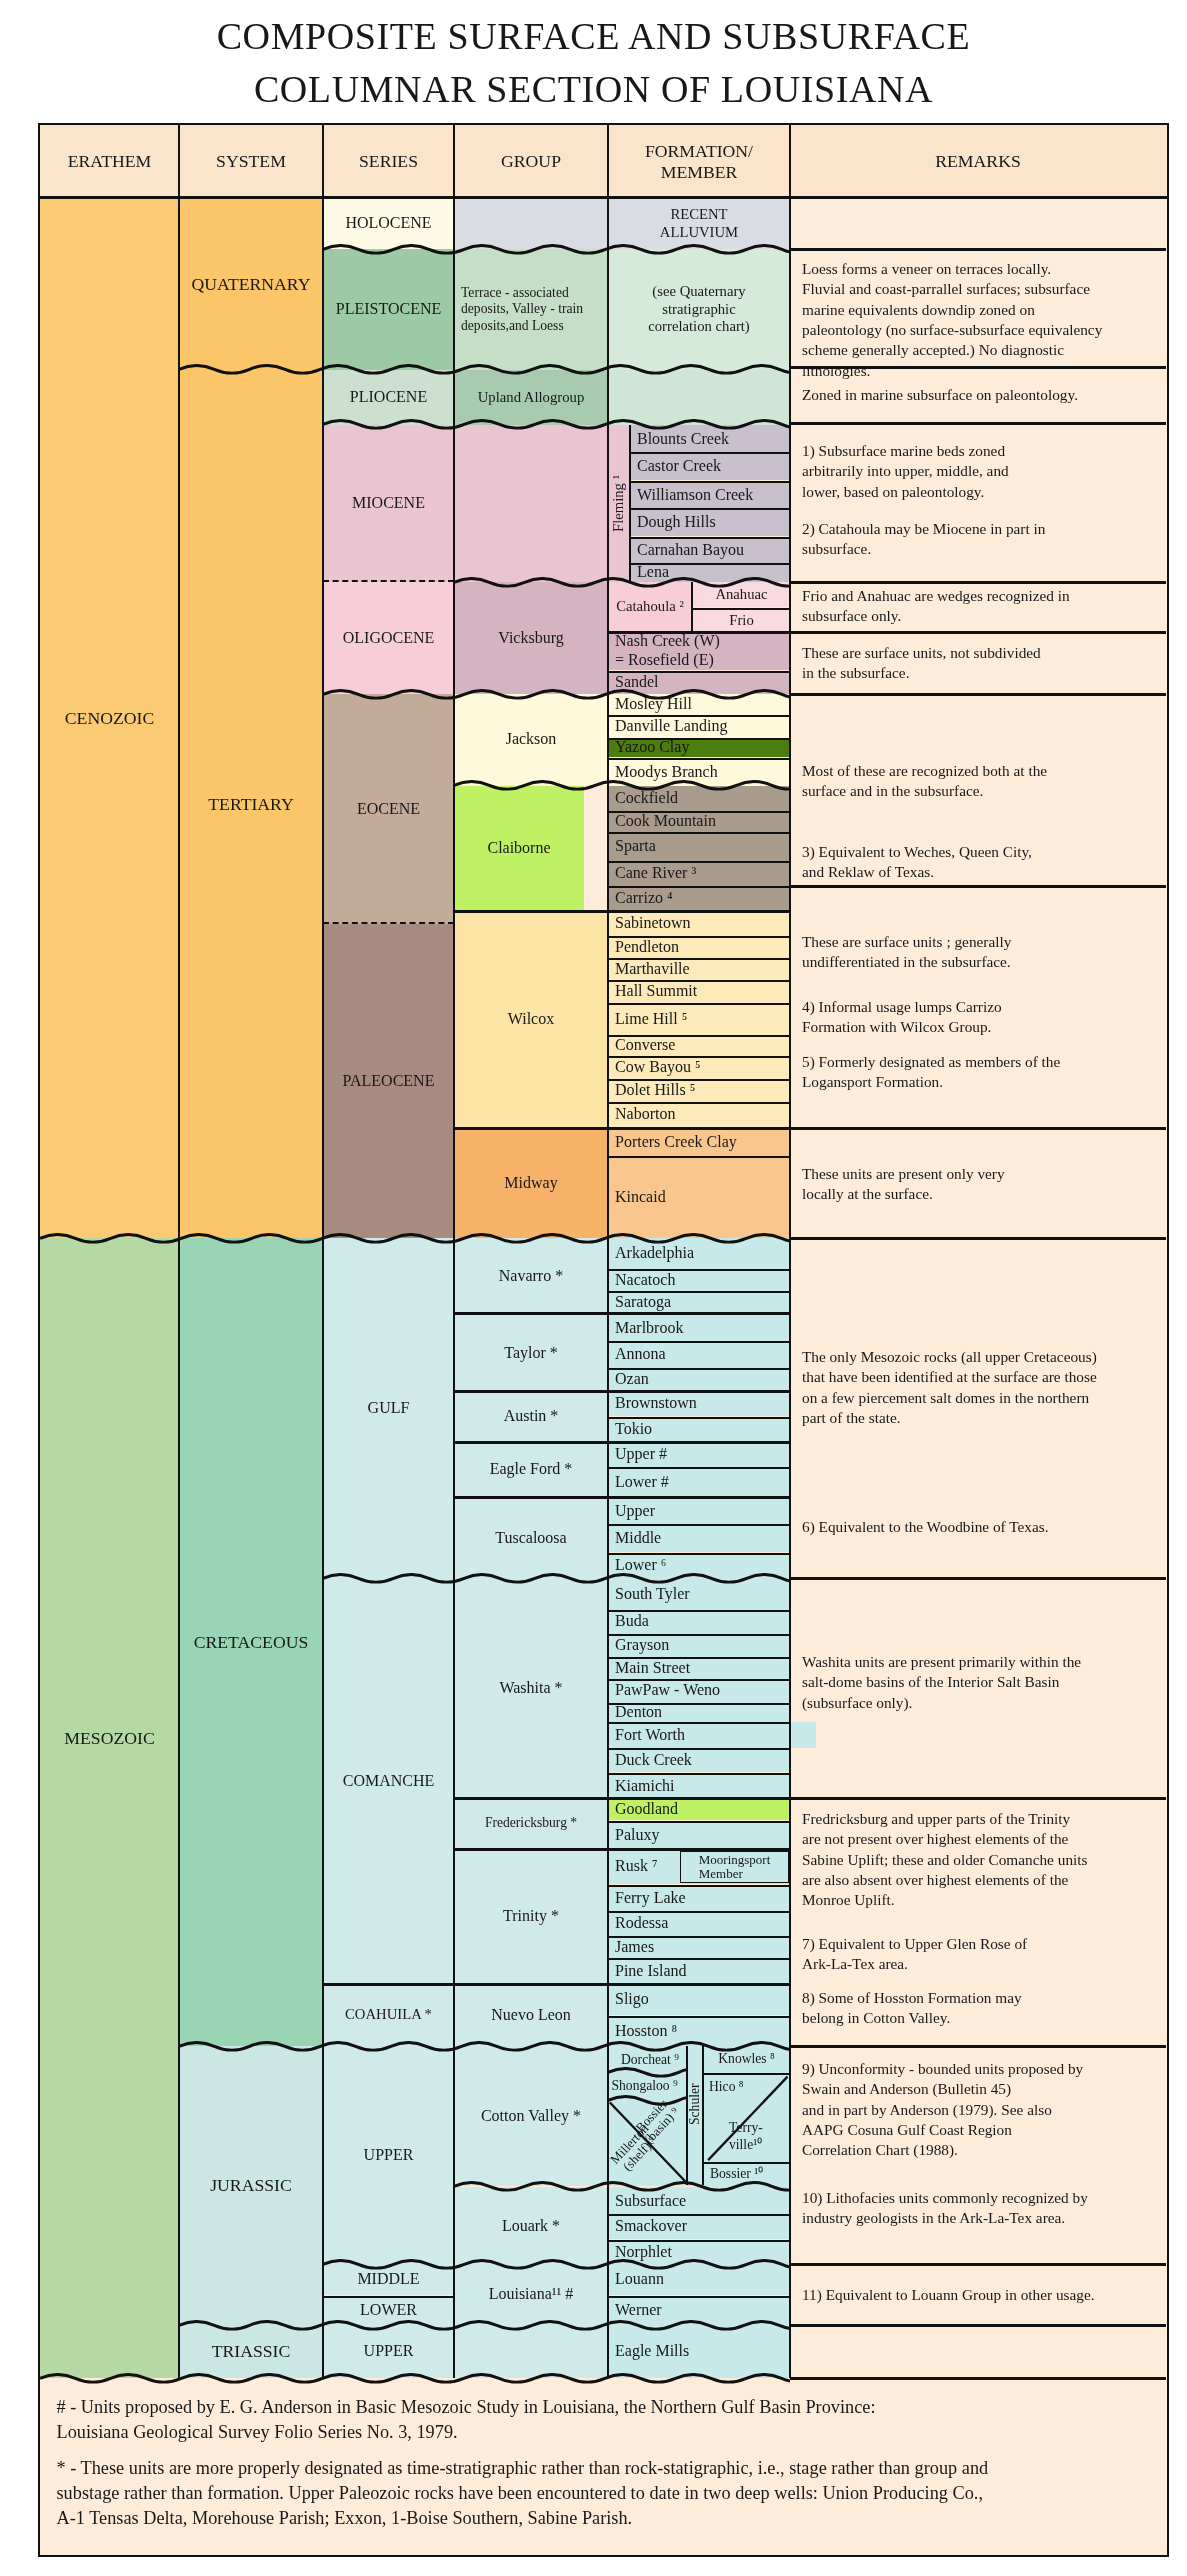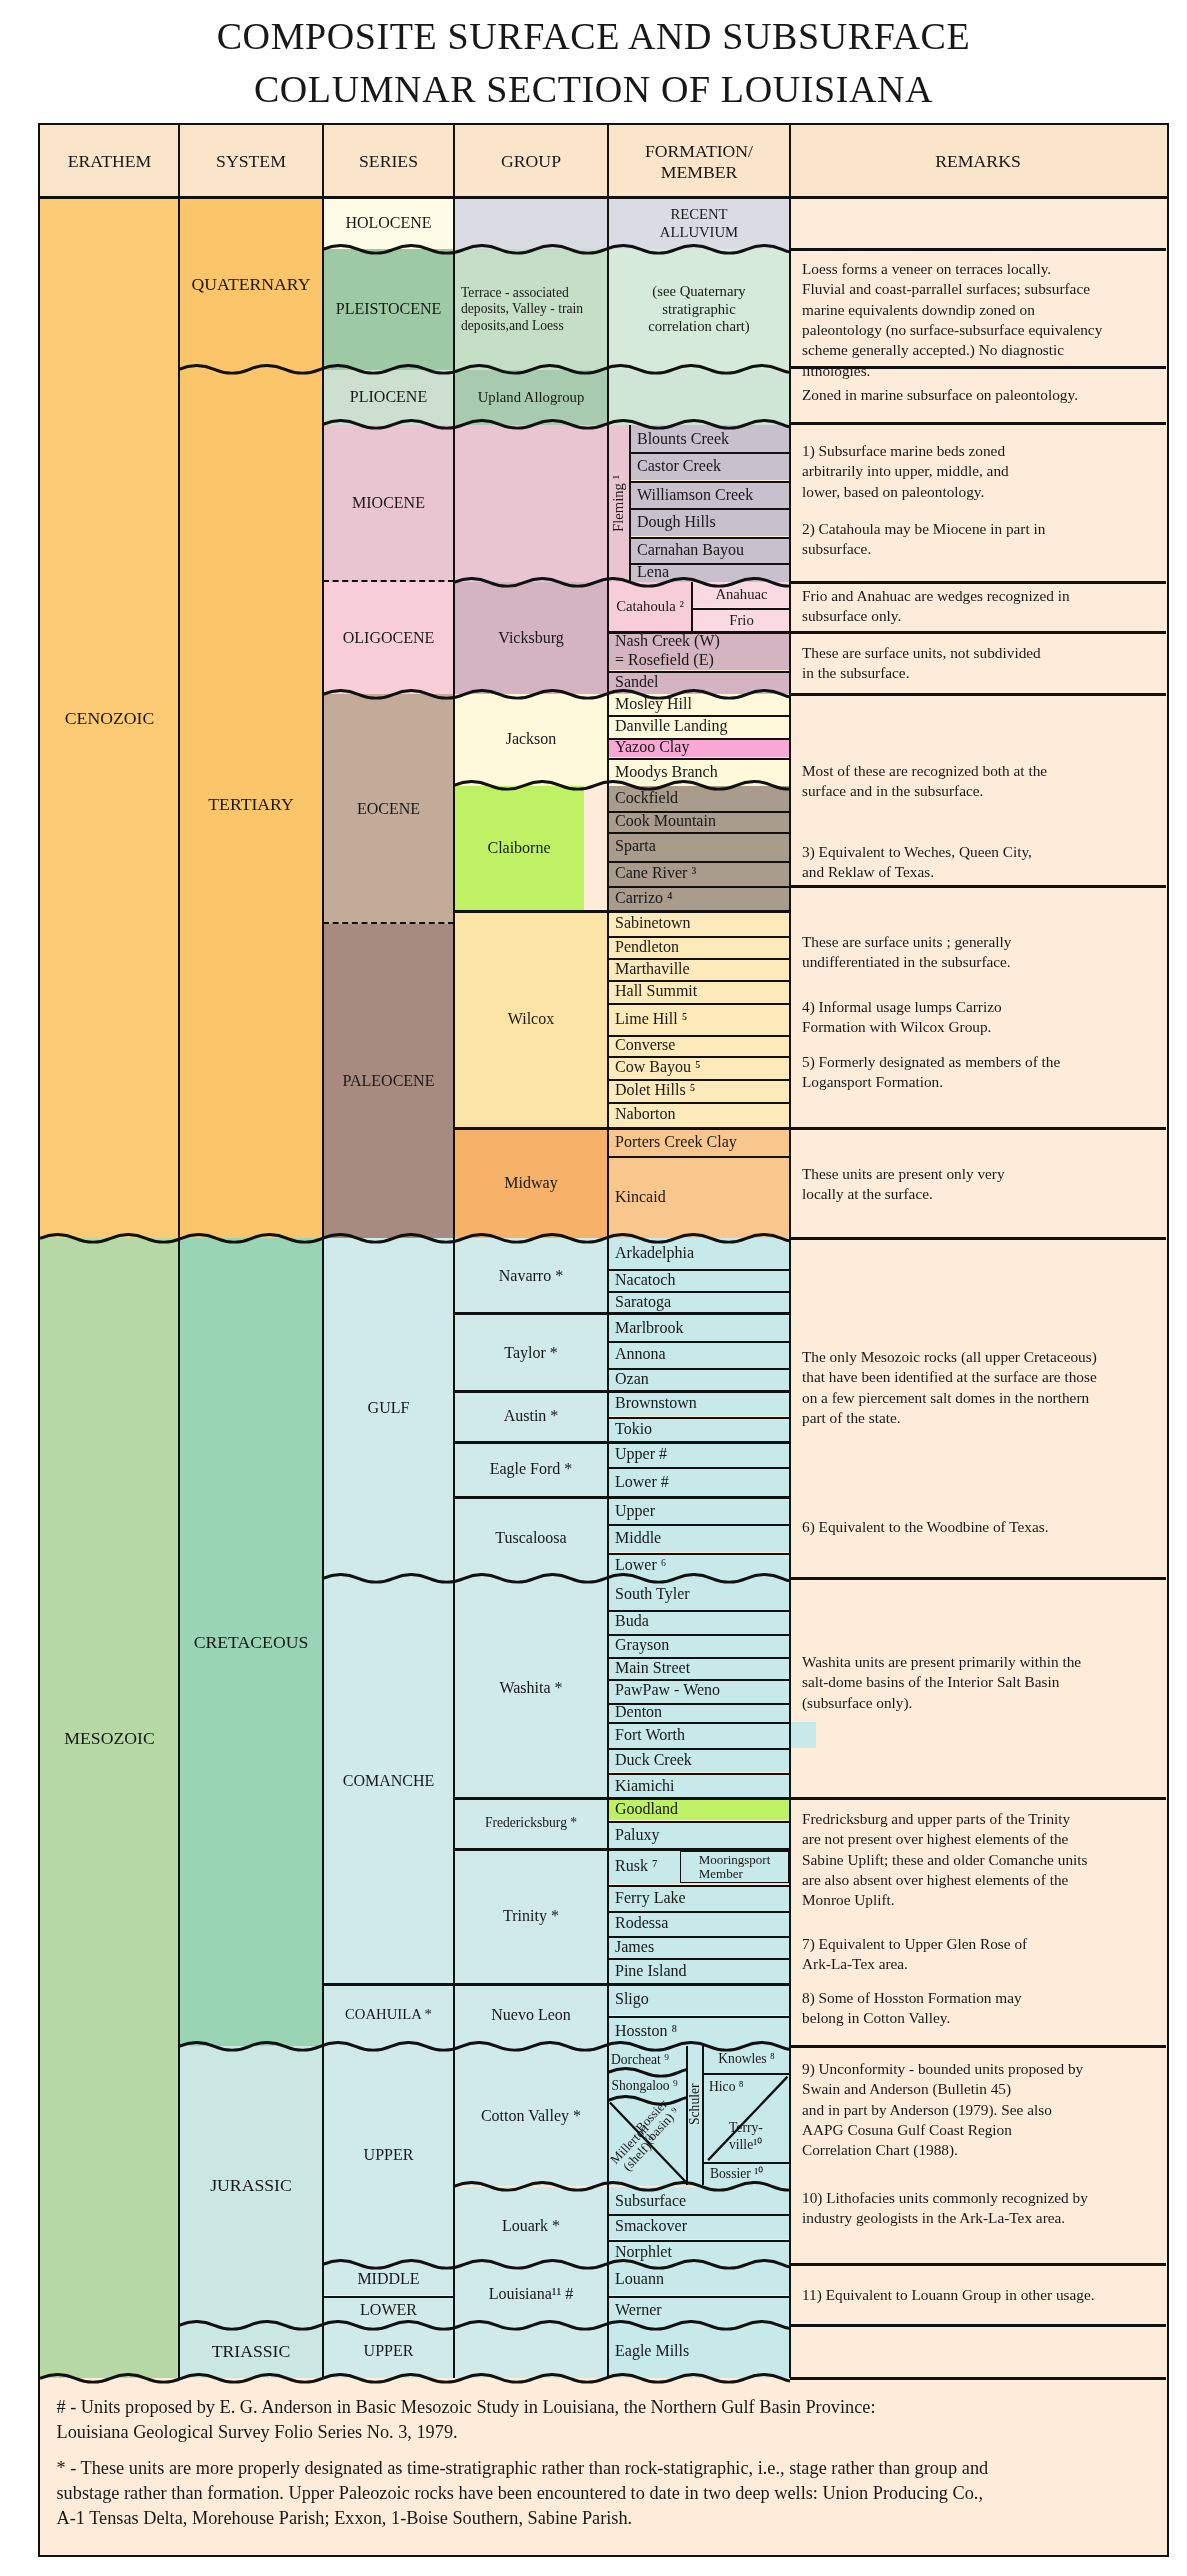--- a/index.html
+++ b/index.html
@@ -105,21 +105,21 @@
 
   <div class="cell md" style="left:568px;top:457px;width:84px;height:50px;background:#f7ced8">Catahoula ²</div>
   <div class="cell md" style="left:652px;top:457px;width:99px;height:25px;background:#f9dae0">Anahuac</div>
   <div class="cell md" style="left:652px;top:483px;width:99px;height:25px;background:#f9dae0">Frio</div>
   <div class="cell fm" style="left:568px;top:507px;width:182px;height:38px;background:#d4b4c0">Nash Creek (W)
 = Rosefield (E)</div>
   <div class="cell fm" style="left:568px;top:546px;width:182px;height:23.6px;background:#d4b4c0">Sandel</div>
 
   <div class="cell fm" style="left:568px;top:569px;width:182px;height:20.6px;background:#fdf9da">Mosley Hill</div>
   <div class="cell fm" style="left:568px;top:590px;width:182px;height:23.6px;background:#fdf9da">Danville Landing</div>
-  <div class="cell fm" style="left:568px;top:613px;width:182px;height:19px;background:#f9a8d4">Yazoo Clay</div>
+  <div class="cell fm" style="left:568px;top:613px;width:182px;height:19px;background:#4d7c0f">Yazoo Clay</div>
   <div class="cell fm" style="left:568px;top:633px;width:182px;height:28px;background:#fdf9da">Moodys Branch</div>
 
   <div class="cell fm" style="left:568px;top:661px;width:182px;height:25px;background:#a99c8d">Cockfield</div>
   <div class="cell fm" style="left:568px;top:686px;width:182px;height:20.6px;background:#a99c8d">Cook Mountain</div>
   <div class="cell fm" style="left:568px;top:707px;width:182px;height:29px;background:#a99c8d">Sparta</div>
   <div class="cell fm" style="left:568px;top:736px;width:182px;height:25px;background:#a99c8d">Cane River ³</div>
   <div class="cell fm" style="left:568px;top:761px;width:182px;height:25px;background:#a99c8d">Carrizo ⁴</div>
 
   <div class="cell fm" style="left:568px;top:786px;width:182px;height:25px;background:#fdeaba">Sabinetown</div>
   <div class="cell fm" style="left:568px;top:811px;width:182px;height:22.4px;background:#fdeaba">Pendleton</div>
@@ -162,21 +162,21 @@
   <div class="inbox" style="left:640px;top:1726px;width:109px;height:32px">Mooringsport
 Member</div>
   <div class="cell fm" style="left:568px;top:1760px;width:182px;height:26px;background:#c8e9ea">Ferry Lake</div>
   <div class="cell fm" style="left:568px;top:1786px;width:182px;height:25px;background:#c8e9ea">Rodessa</div>
   <div class="cell fm" style="left:568px;top:1811px;width:182px;height:22px;background:#c8e9ea">James</div>
   <div class="cell fm" style="left:568px;top:1833px;width:182px;height:26.5px;background:#c8e9ea">Pine Island</div>
   <div class="cell fm" style="left:568px;top:1859px;width:182px;height:31px;background:#c8e9ea">Sligo</div>
   <div class="cell fm" style="left:568px;top:1891px;width:182px;height:31px;background:#c8e9ea">Hosston ⁸</div>
 
   <div class="cell" style="left:568px;top:1921px;width:182px;height:140px;background:#c8e9ea"></div>
-  <div class="cell fm sm" style="left:568px;top:1923px;width:79px;height:23.6px;background:#c8e9ea;padding-left:3px">Dorcheat ⁹</div>
+  <div class="cell fm sm" style="left:568px;top:1923px;width:79px;height:23.6px;background:#c8e9ea;padding-left:13px">Dorcheat ⁹</div>
   <div class="cell fm sm" style="left:568px;top:1947px;width:79px;height:28px;background:#c8e9ea;padding-left:3.5px">Shongaloo ⁹</div>
   <div class="rot" style="left:581px;top:1982px;width:71px">Bossier
 (basin) ⁹</div>
   <div class="rot" style="left:559px;top:2010px;width:71px">Millerton
 (shelf) ⁹</div>
   <div class="cell vert sm" style="left:647px;top:1921px;width:16px;height:116px">Schuler</div>
   <div class="cell sm" style="left:663px;top:1921px;width:87px;height:27px">Knowles ⁸</div>
   <div class="cell sm" style="left:669px;top:1950px;width:53px;height:23.6px;justify-content:flex-start">Hico ⁸</div>
   <div class="cell sm" style="left:689px;top:1991px;width:59px;height:41px;justify-content:flex-start;text-align:left">Terry-
 ville¹⁰</div>

